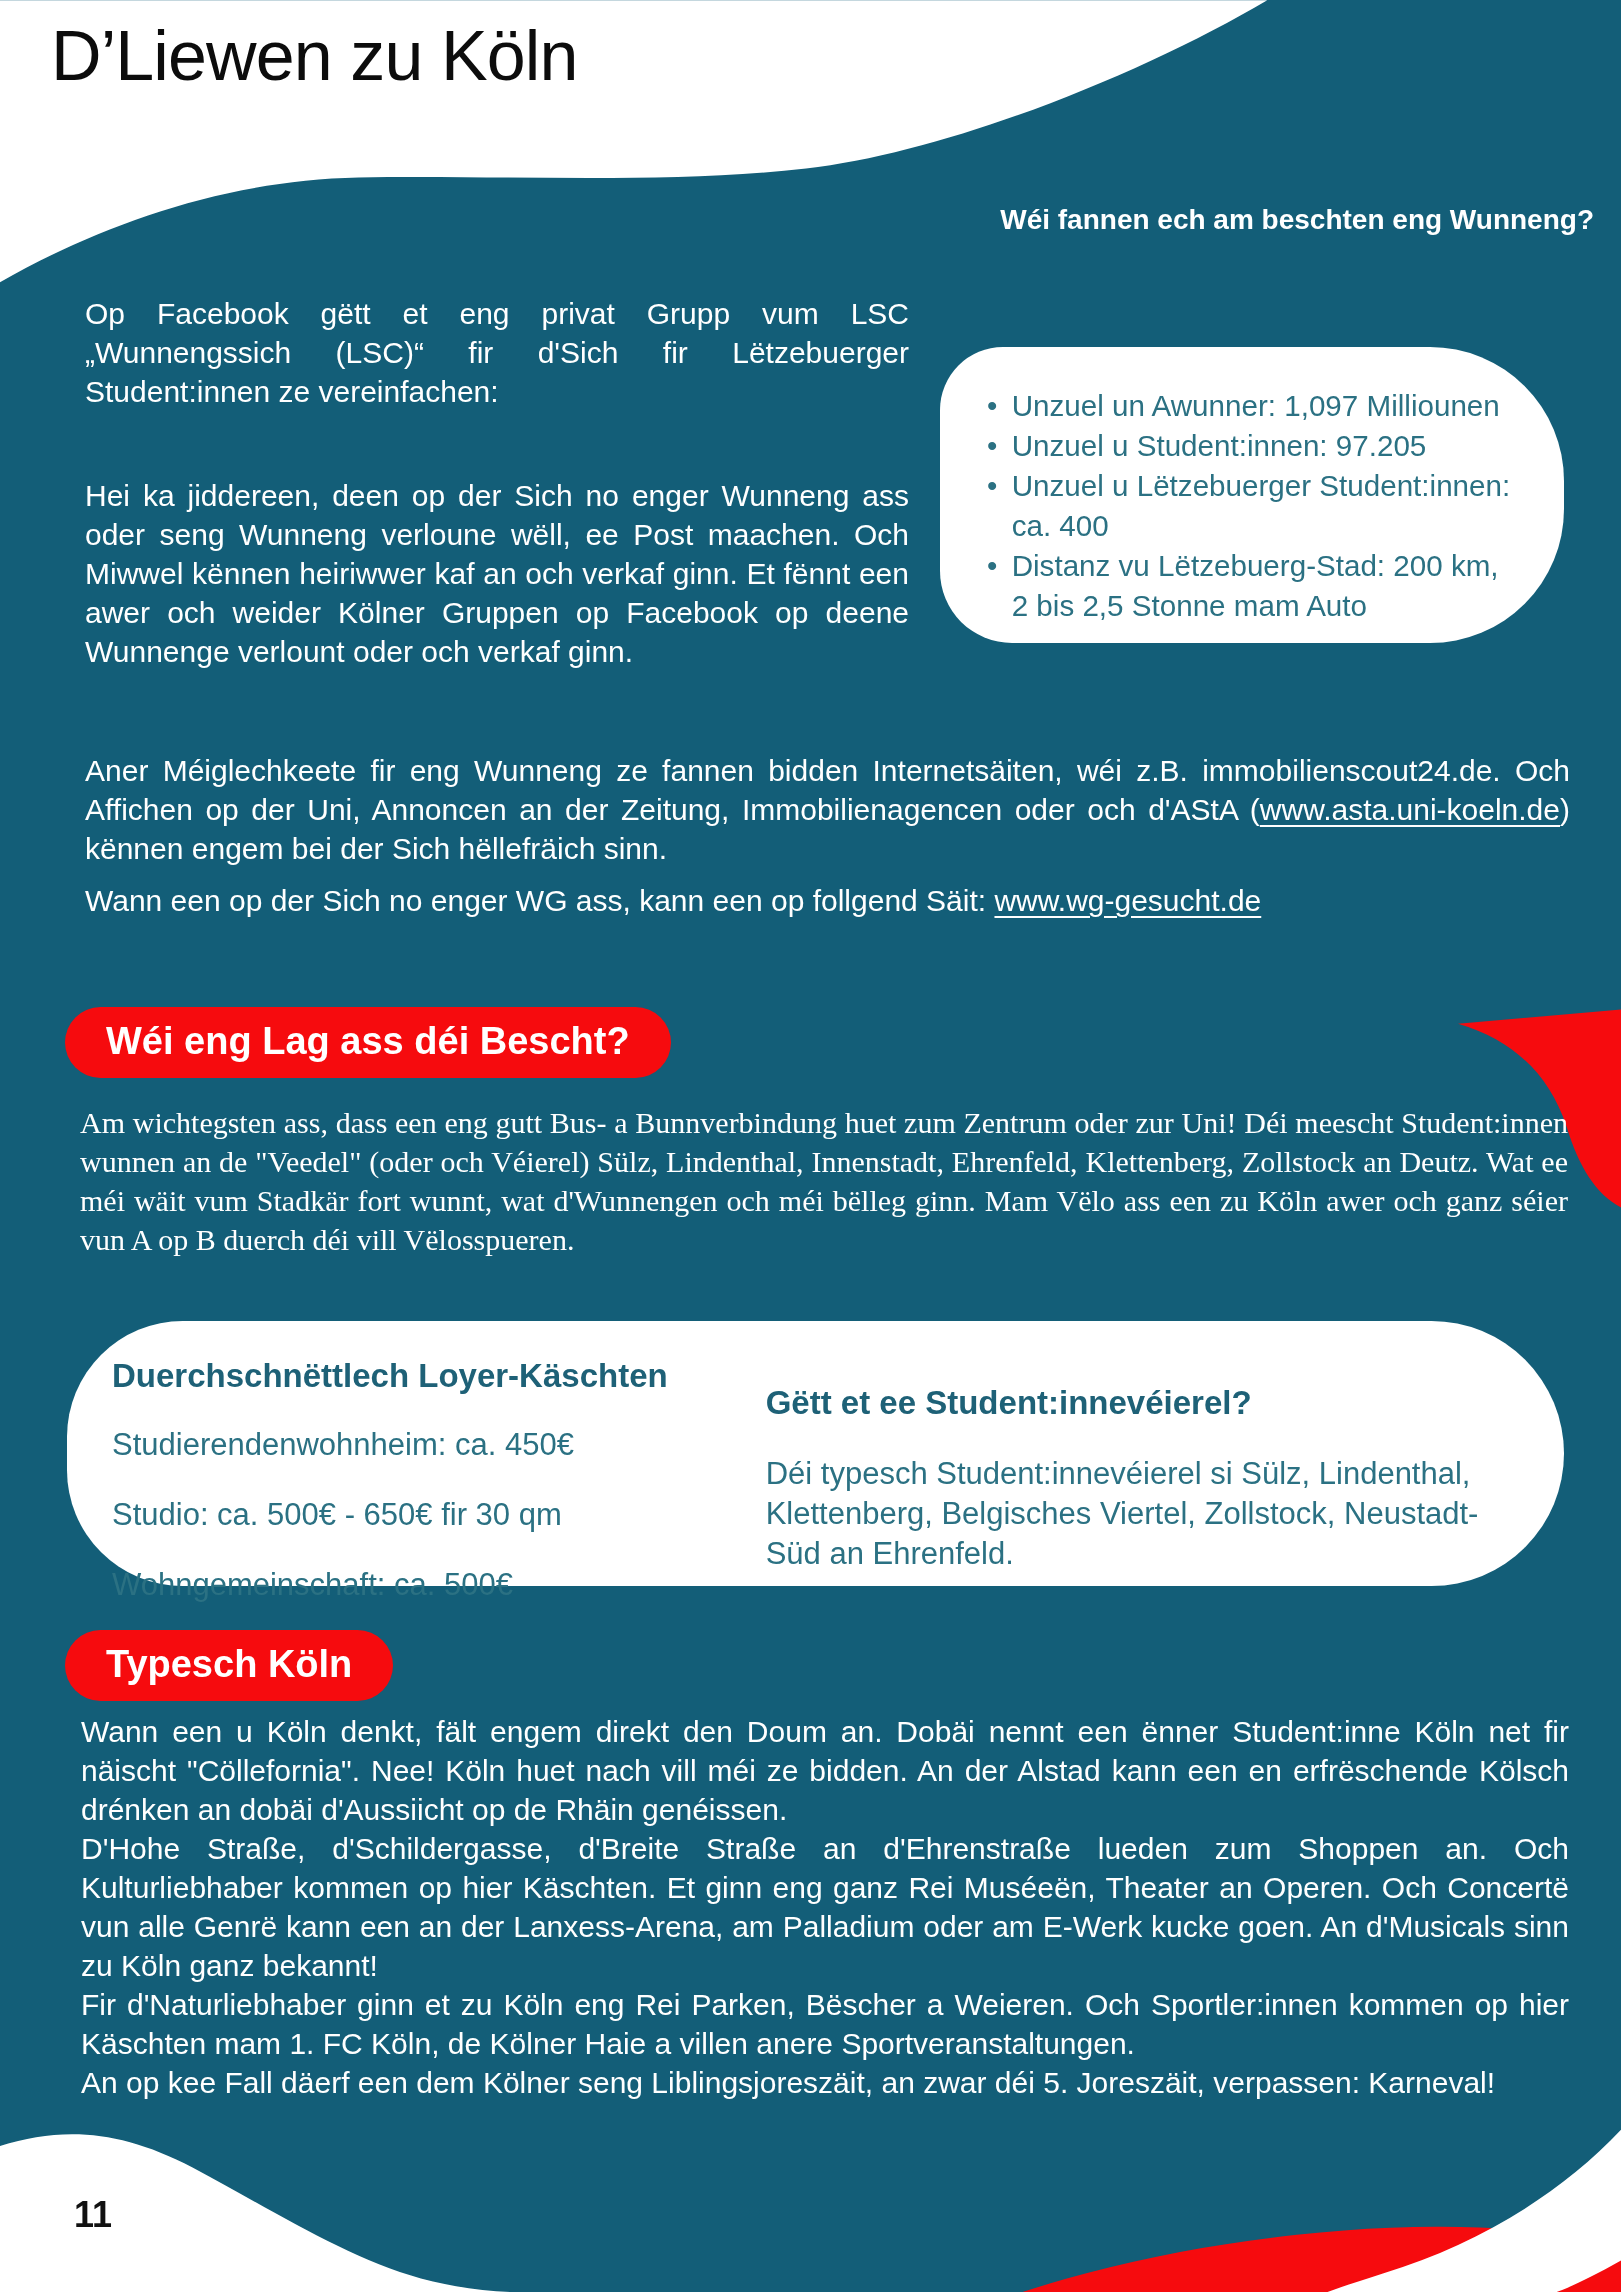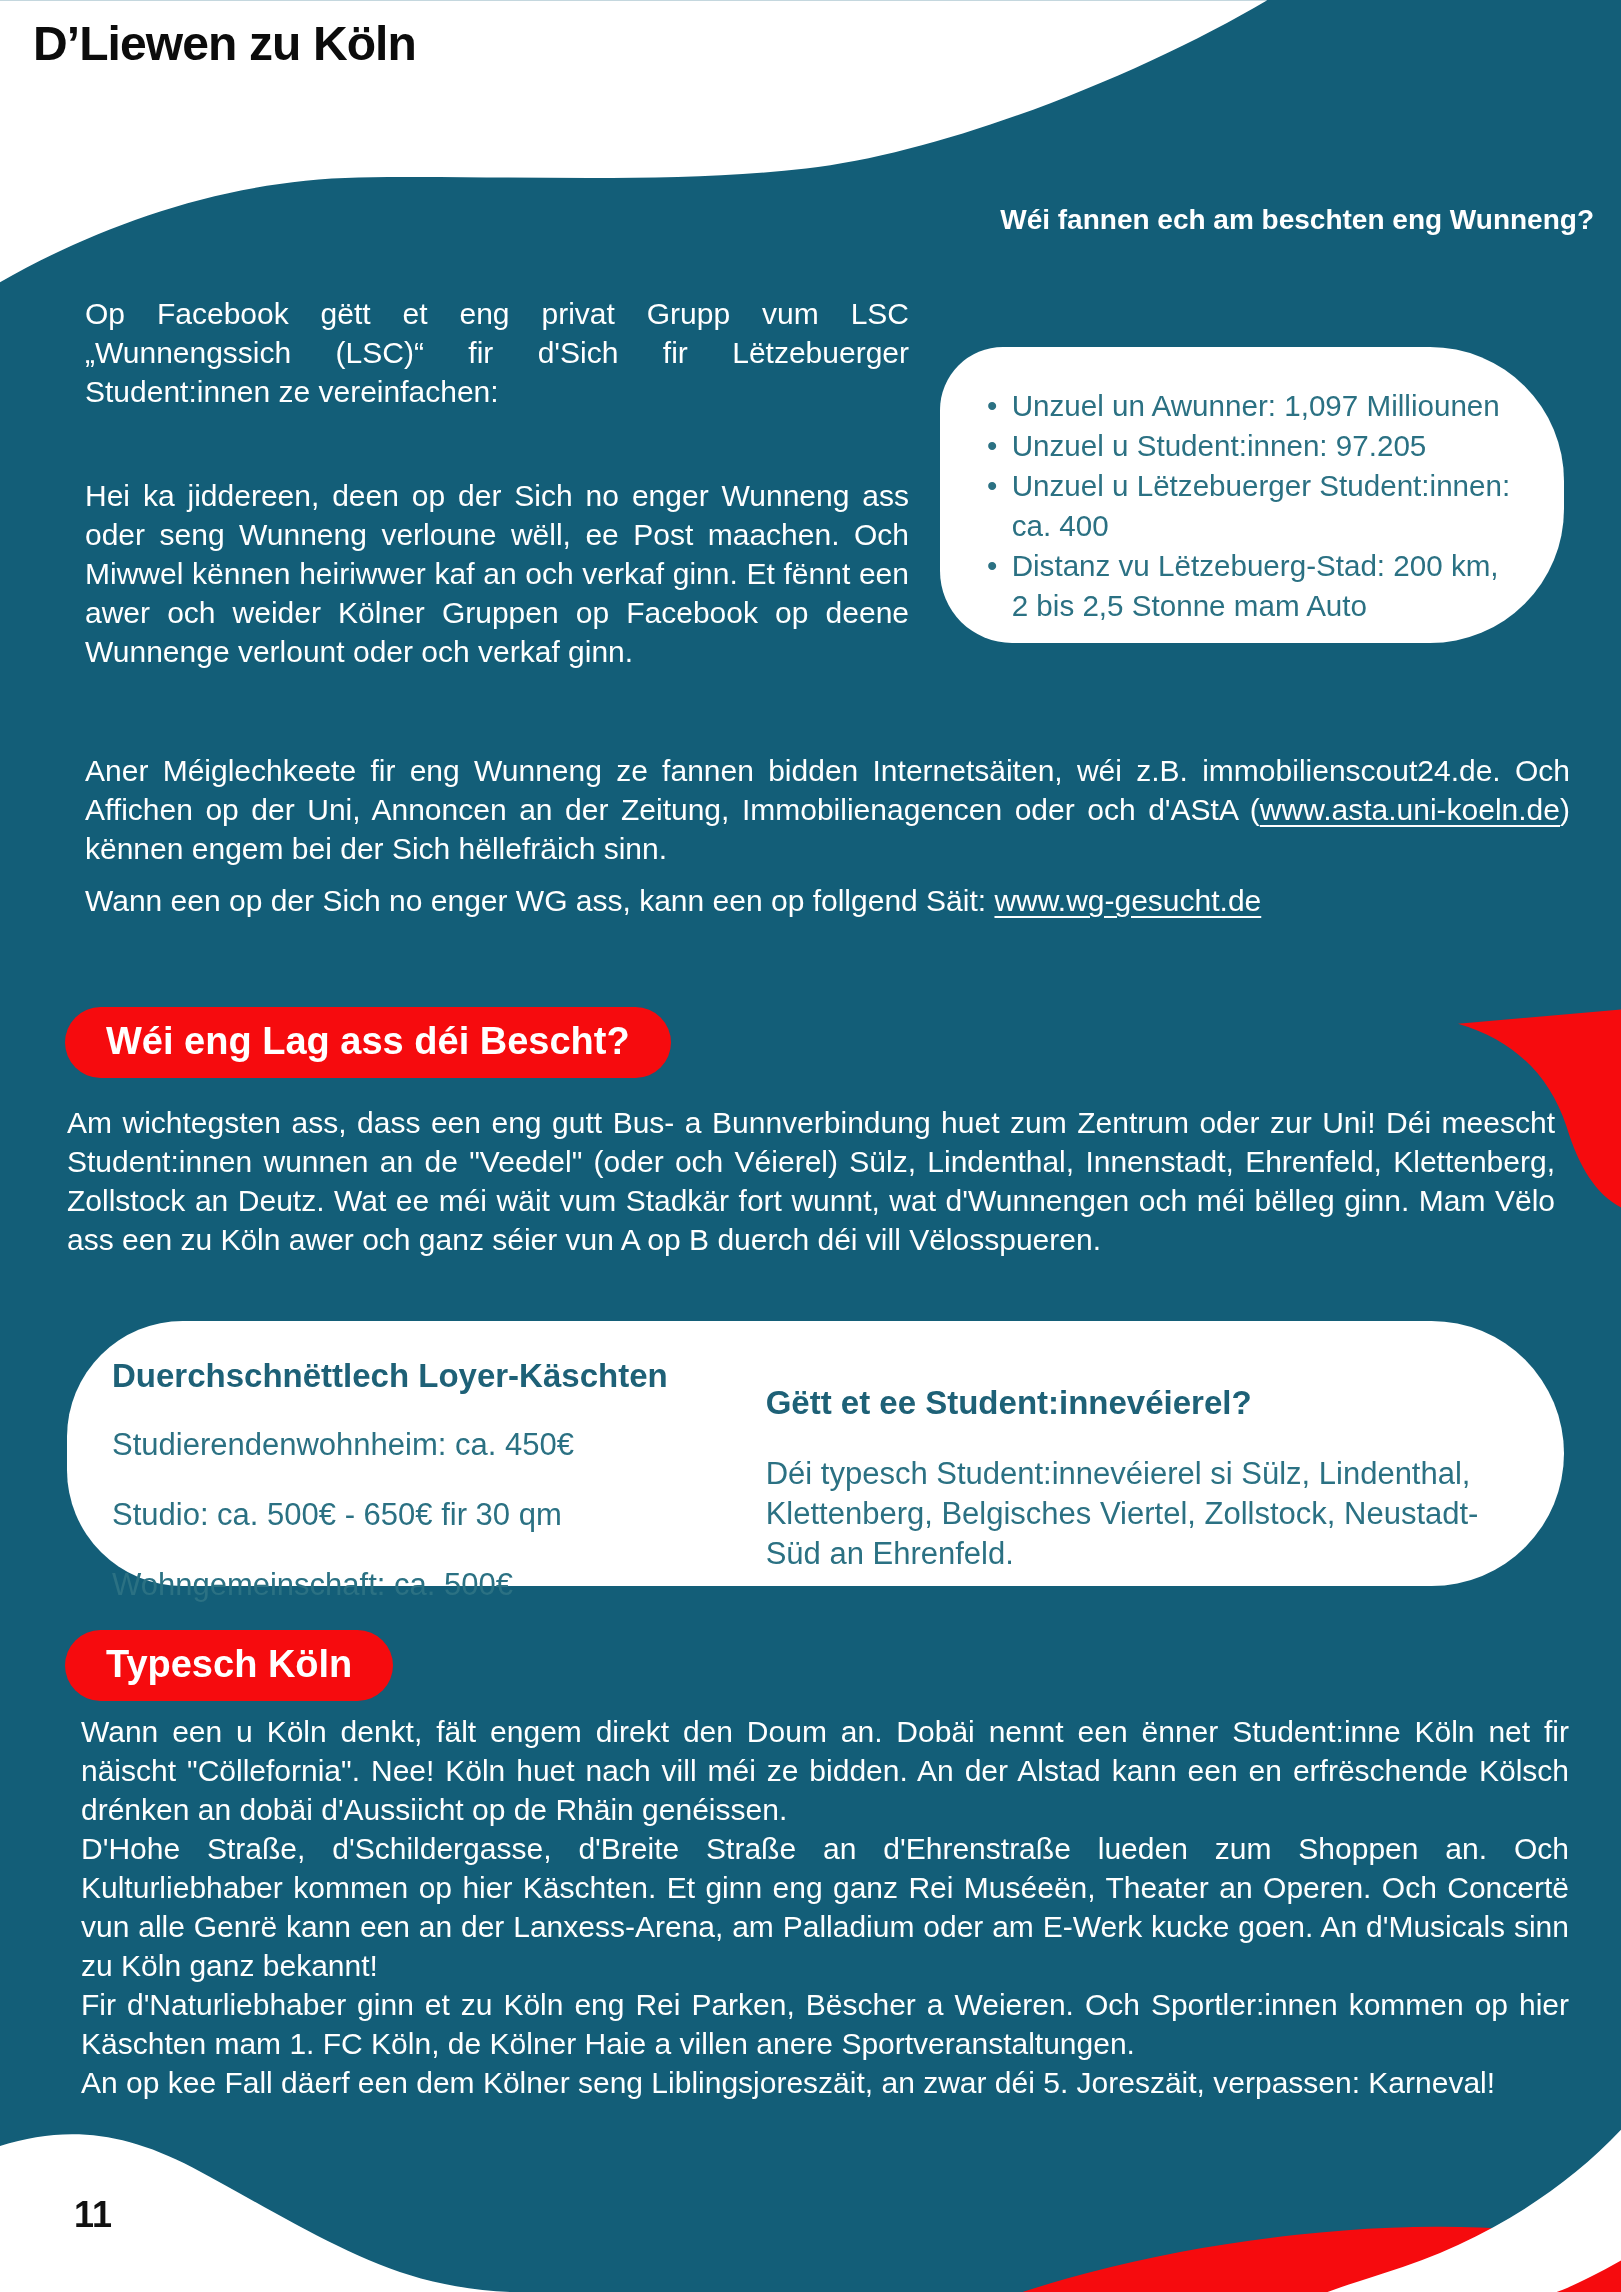--- a/index.html
+++ b/index.html
@@ -18,22 +18,22 @@
     overflow:hidden;
   }
   .deco{
     position:absolute;left:0;top:0;width:1621px;height:2293px;
     pointer-events:none;z-index:0;
   }
   .shape-white{fill:#ffffff;}
   .shape-red{fill:var(--red,#f60b0e);}
   .layer{position:absolute;z-index:1;}
   .page-title{
-    left:33px;top:16px;
-    font-size:48px;font-weight:700;letter-spacing:-0.9px;
+    left:51px;top:16px;
+    font-size:70px;font-weight:400;letter-spacing:-0.9px;
     color:var(--title-black);
   }
   .main-heading{
     right:27px;top:204px;width:985px;
     text-align:right;
     font-size:28px;font-weight:700;color:#ffffff;
   }
   .body-text{
     font-size:30px;line-height:39px;color:#ffffff;
     text-align:justify;
@@ -68,21 +68,21 @@
   .bullet{flex:0 0 auto;color:var(--box-text);}
   .pill{
     display:inline-block;
     background:var(--red);
     color:#ffffff;font-weight:700;font-size:38px;
     padding:13.4px 41px 15px 41px;
     border-radius:63px;
   }
   .pill1{left:65px;top:1007px;}
   .pill2{left:65px;top:1630px;}
-  .p5{left:67px;top:1103px;width:1488px;}
+  .p5{left:80px;top:1103px;width:1488px;font-family:Liberation Serif, serif;}
   .costs-box{
     left:67px;top:1321px;width:1497px;height:265px;
     background:#ffffff;
     border-radius:125px 143px 143px 125px;
     box-sizing:border-box;
     padding:36px 54px 16px 45px;
     display:flex;
   }
   .costs-col-left{width:46.5%;box-sizing:border-box;padding-right:27px;}
   .costs-col-right{width:53.5%;box-sizing:border-box;padding-left:3.6px;margin-top:27px;}

